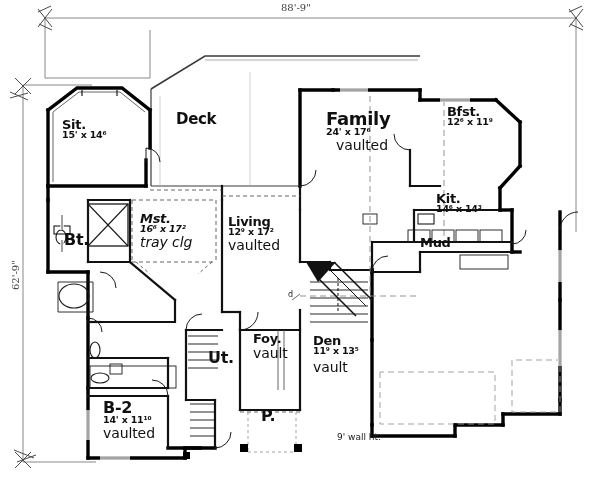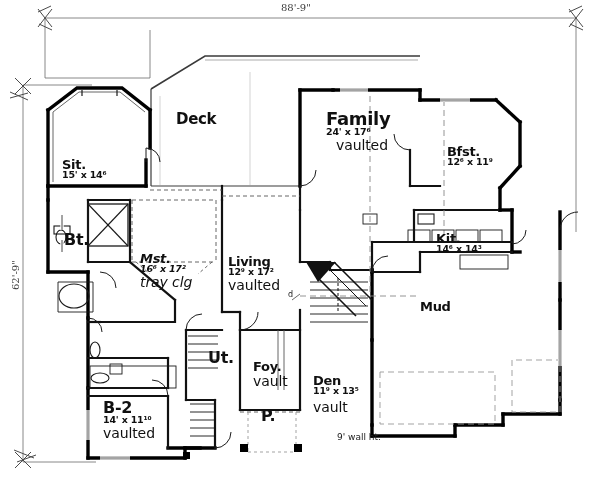--- a/index.html
+++ b/index.html
@@ -47,21 +47,21 @@
     letter-spacing: -0.2px;
     margin-top: -1px;
   }
   .rm-note {
     display: block;
     font-size: 14px;
     font-weight: normal;
     margin-top: 1px;
     letter-spacing: -0.1px;
   }
-  .sm-name { font-size: 13px; margin-top: 40px; }
+  .sm-name { font-size: 13px; }
   .xs-name { font-size: 16px; }
   .dim-text {
     position: absolute;
     color: #3c3c3c;
     font-size: 10px;
     font-family: "DejaVu Serif", serif;
     white-space: nowrap;
   }
   .note-text {
     position: absolute;
@@ -449,30 +449,30 @@
     <span class="rm-dim">16⁶ x 17²</span>
     <span class="rm-note">tray clg</span>
   </div>
 
   <div class="rm-label" style="left:228px; top:215px;">
     <span class="rm-name sm-name">Living</span>
     <span class="rm-dim">12⁹ x 17²</span>
     <span class="rm-note">vaulted</span>
   </div>
 
-  <div class="rm-label" style="left:420px; top:260px;">
+  <div class="rm-label" style="left:420px; top:236px;">
     <span class="rm-name sm-name">Mud</span>
   </div>
 
 
   <div class="rm-label" style="left:208px; top:350px;">
     <span class="rm-name xs-name">Ut.</span>
   </div>
 
-  <div class="rm-label" style="left:253px; top:320px;">
+  <div class="rm-label" style="left:253px; top:332px;">
     <span class="rm-name sm-name">Foy.</span>
     <span class="rm-note">vault</span>
   </div>
 
   <div class="rm-label" style="left:313px; top:334px;">
     <span class="rm-name sm-name">Den</span>
     <span class="rm-dim">11⁹ x 13⁵</span>
     <span class="rm-note" style="margin-top:4px;">vault</span>
   </div>
 

